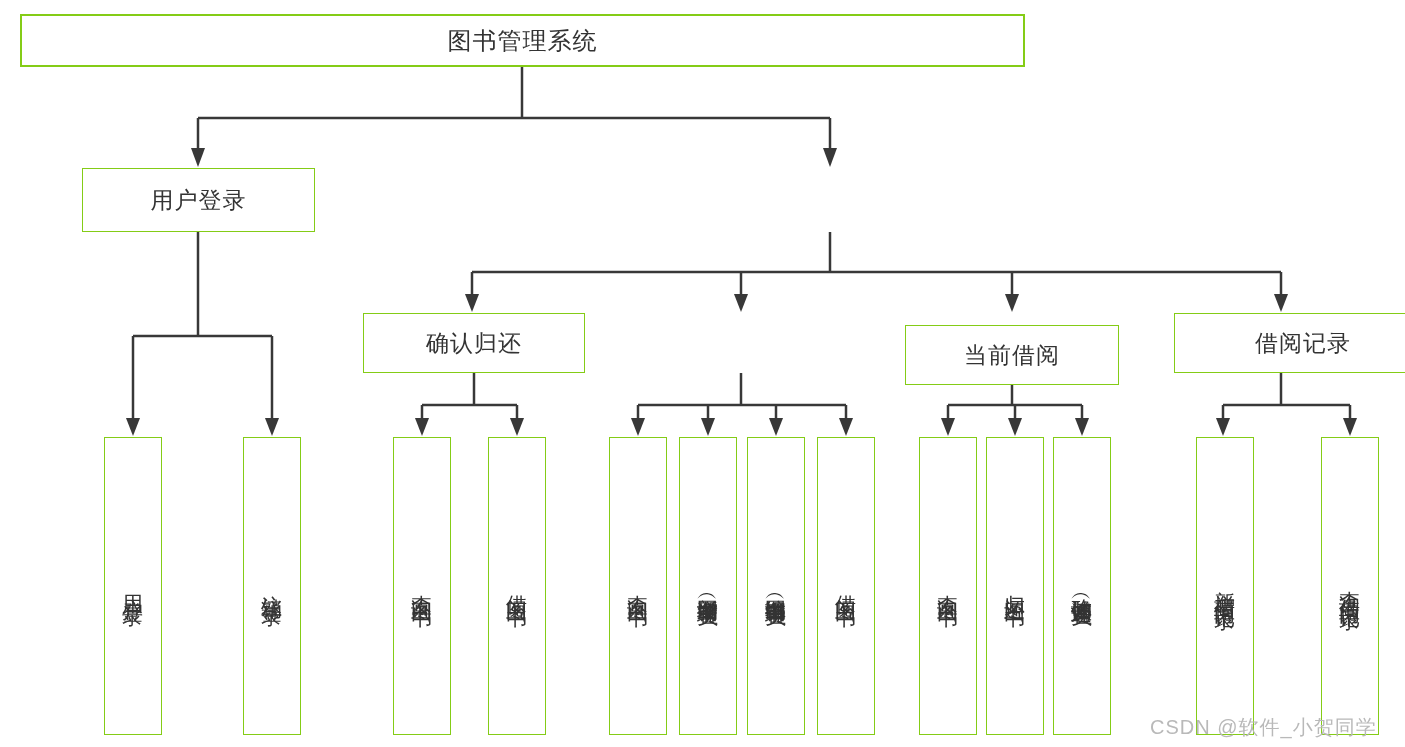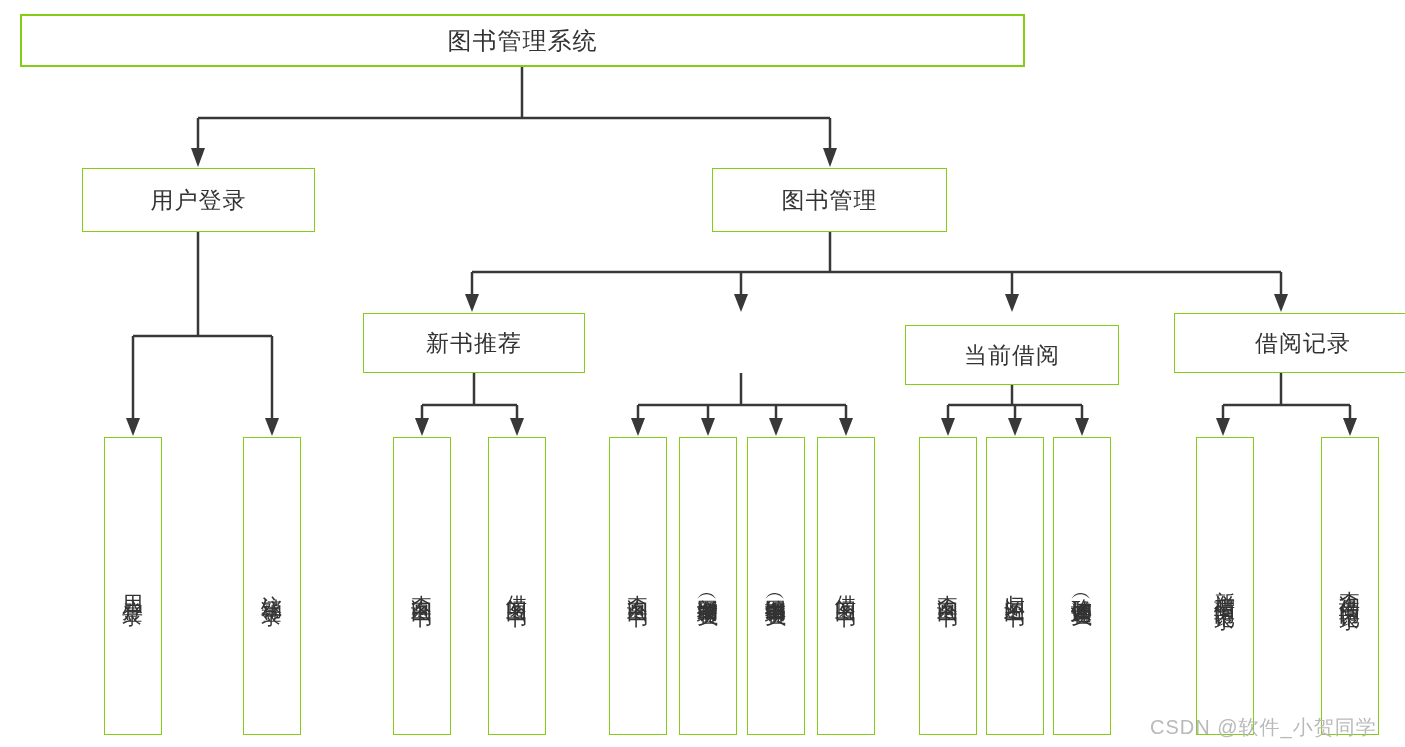--- a/index.html
+++ b/index.html
@@ -118,26 +118,23 @@
     </g>
   </svg>
 
   <div class="node h root" style="left:20px;top:14px;width:1005px;height:53px">
     <span>图书管理系统</span>
   </div>
 
   <div class="node h" style="left:82px;top:168px;width:233px;height:64px">
     <span>用户登录</span>
   </div>
-  <div class="node h" style="left:712px;top:168px;width:235px;height:64px">
-    <span>图书管理</span>
-  </div>
 
   <div class="node h" style="left:363px;top:313px;width:222px;height:60px">
-    <span>新书推荐</span>
+    <span>确认归还</span>
   </div>
   <div class="node h" style="left:905px;top:325px;width:214px;height:60px">
     <span>当前借阅</span>
   </div>
   <div class="node h" style="left:1174px;top:313px;width:258px;height:60px">
     <span>借阅记录</span>
   </div>
 
   <div class="node v" style="left:104px;top:437px;width:58px;height:298px">
     <span>用户登录</span>

